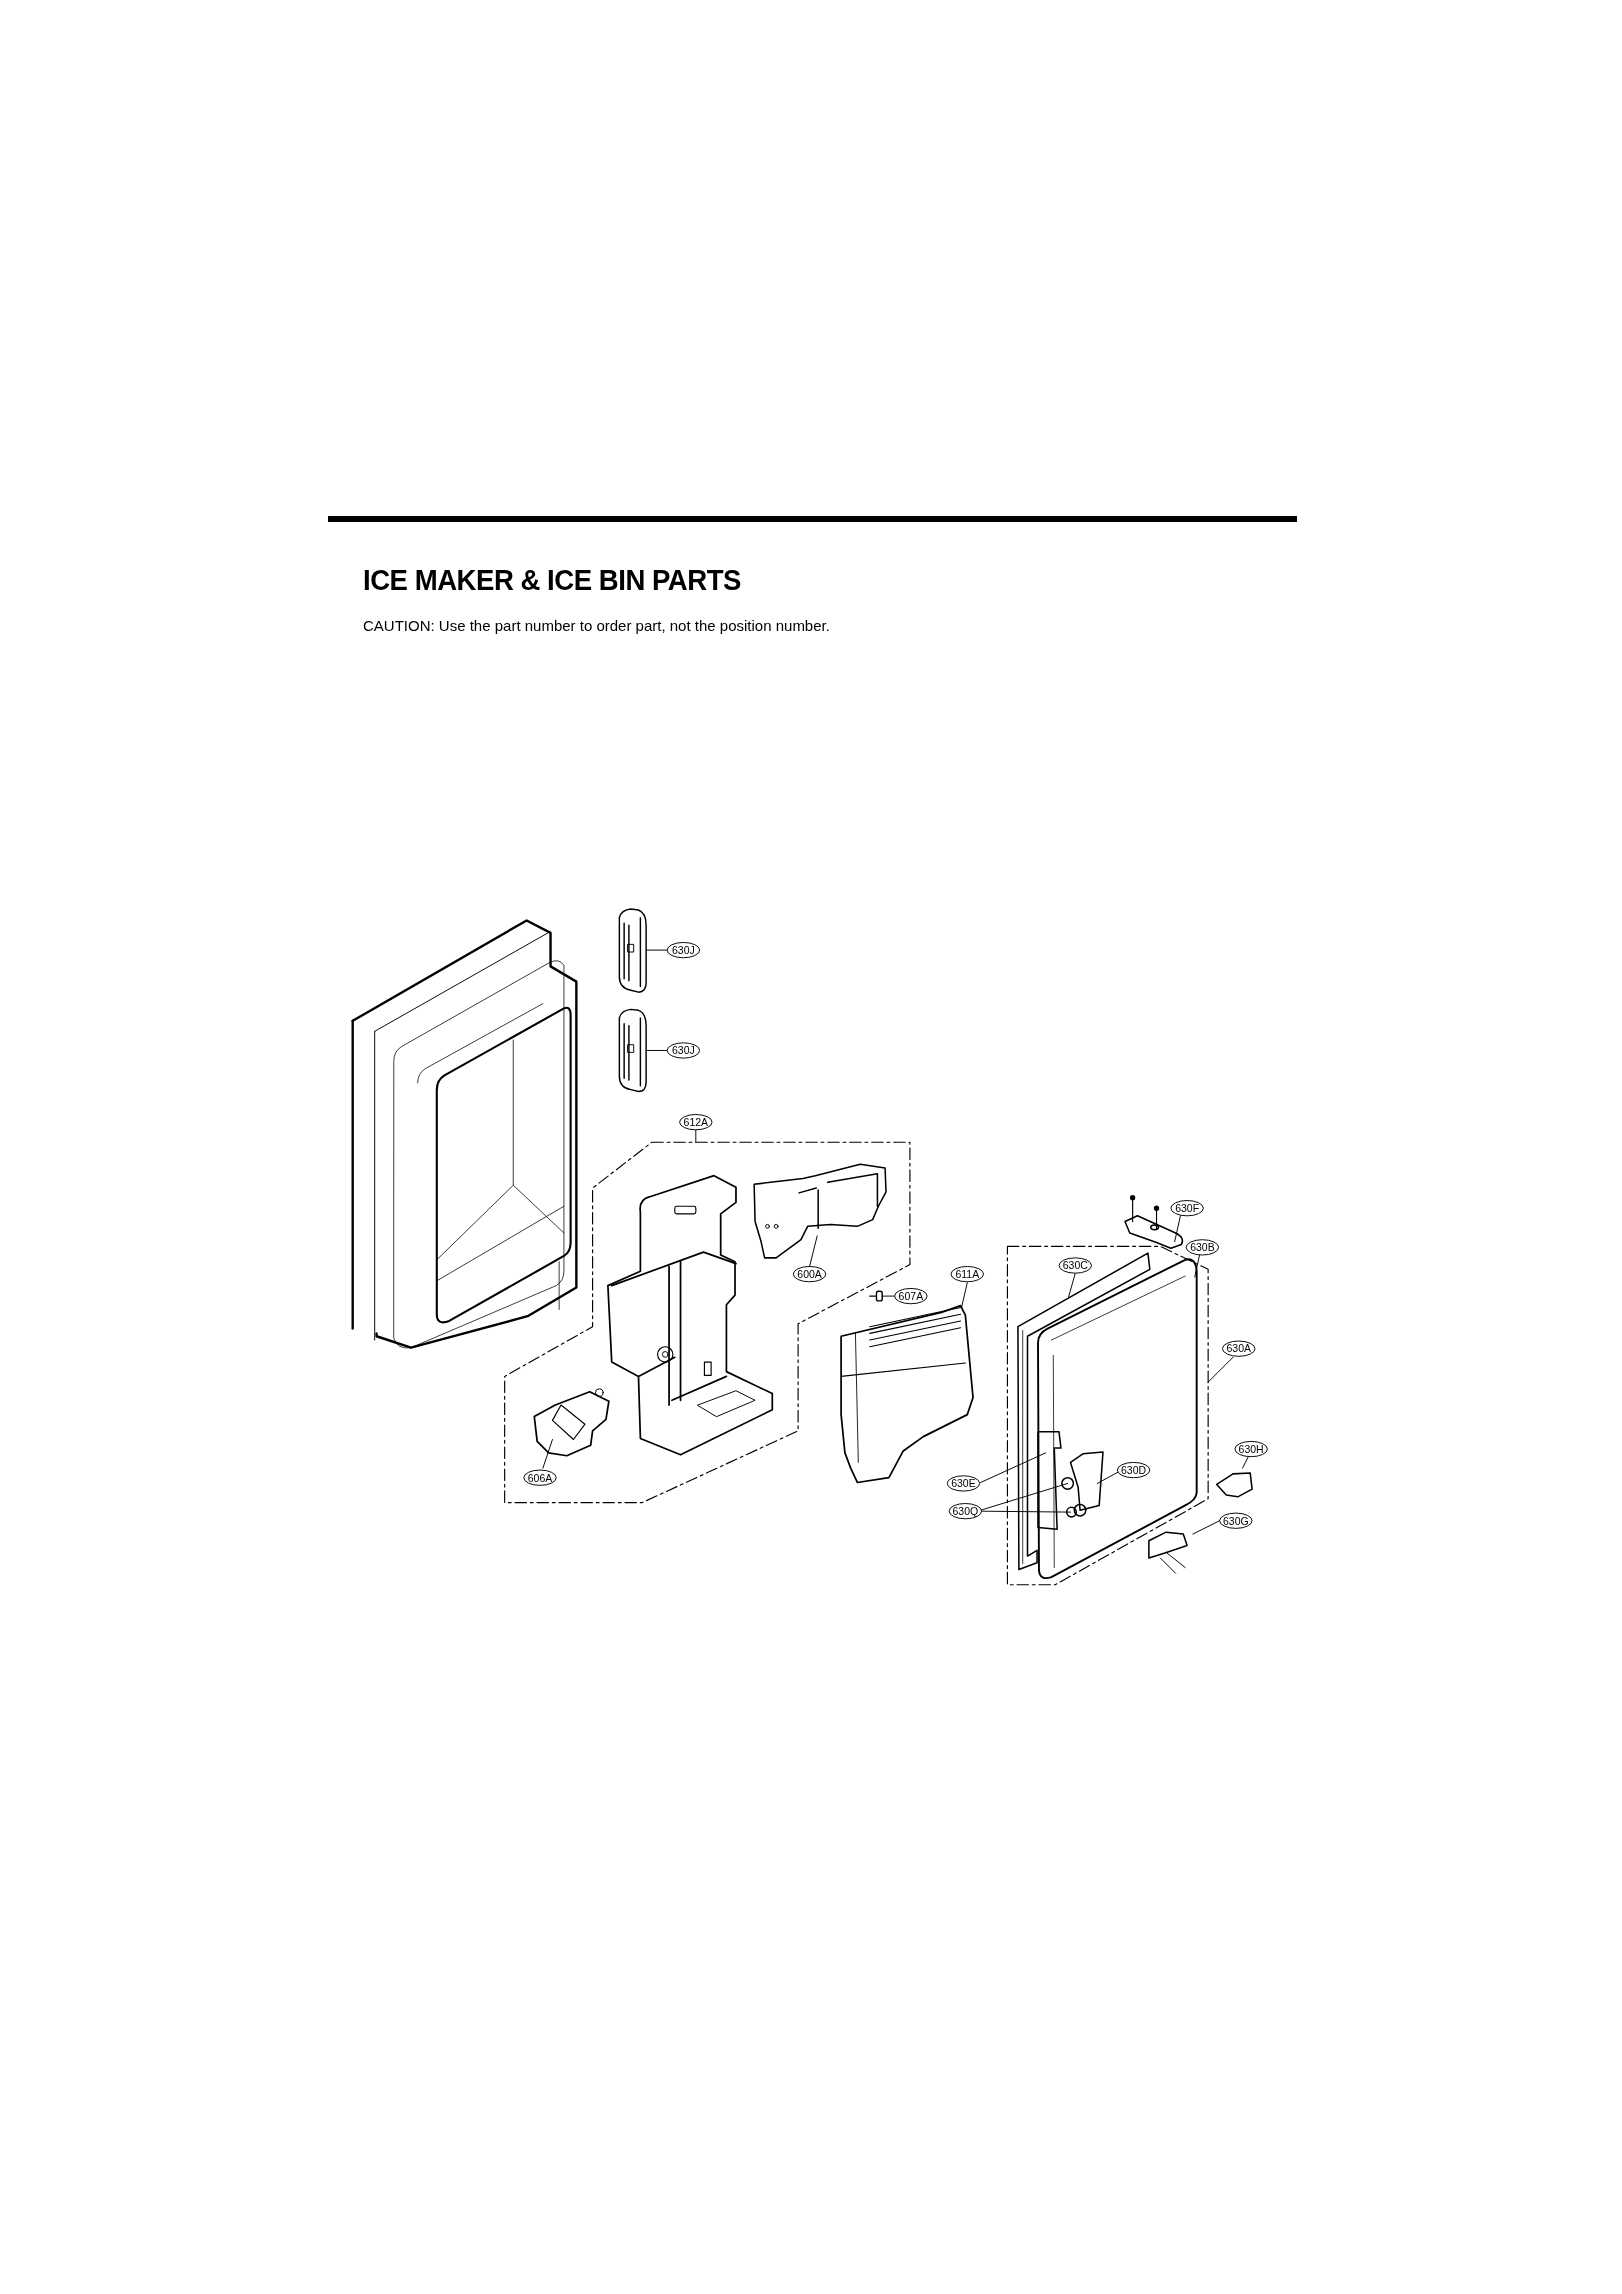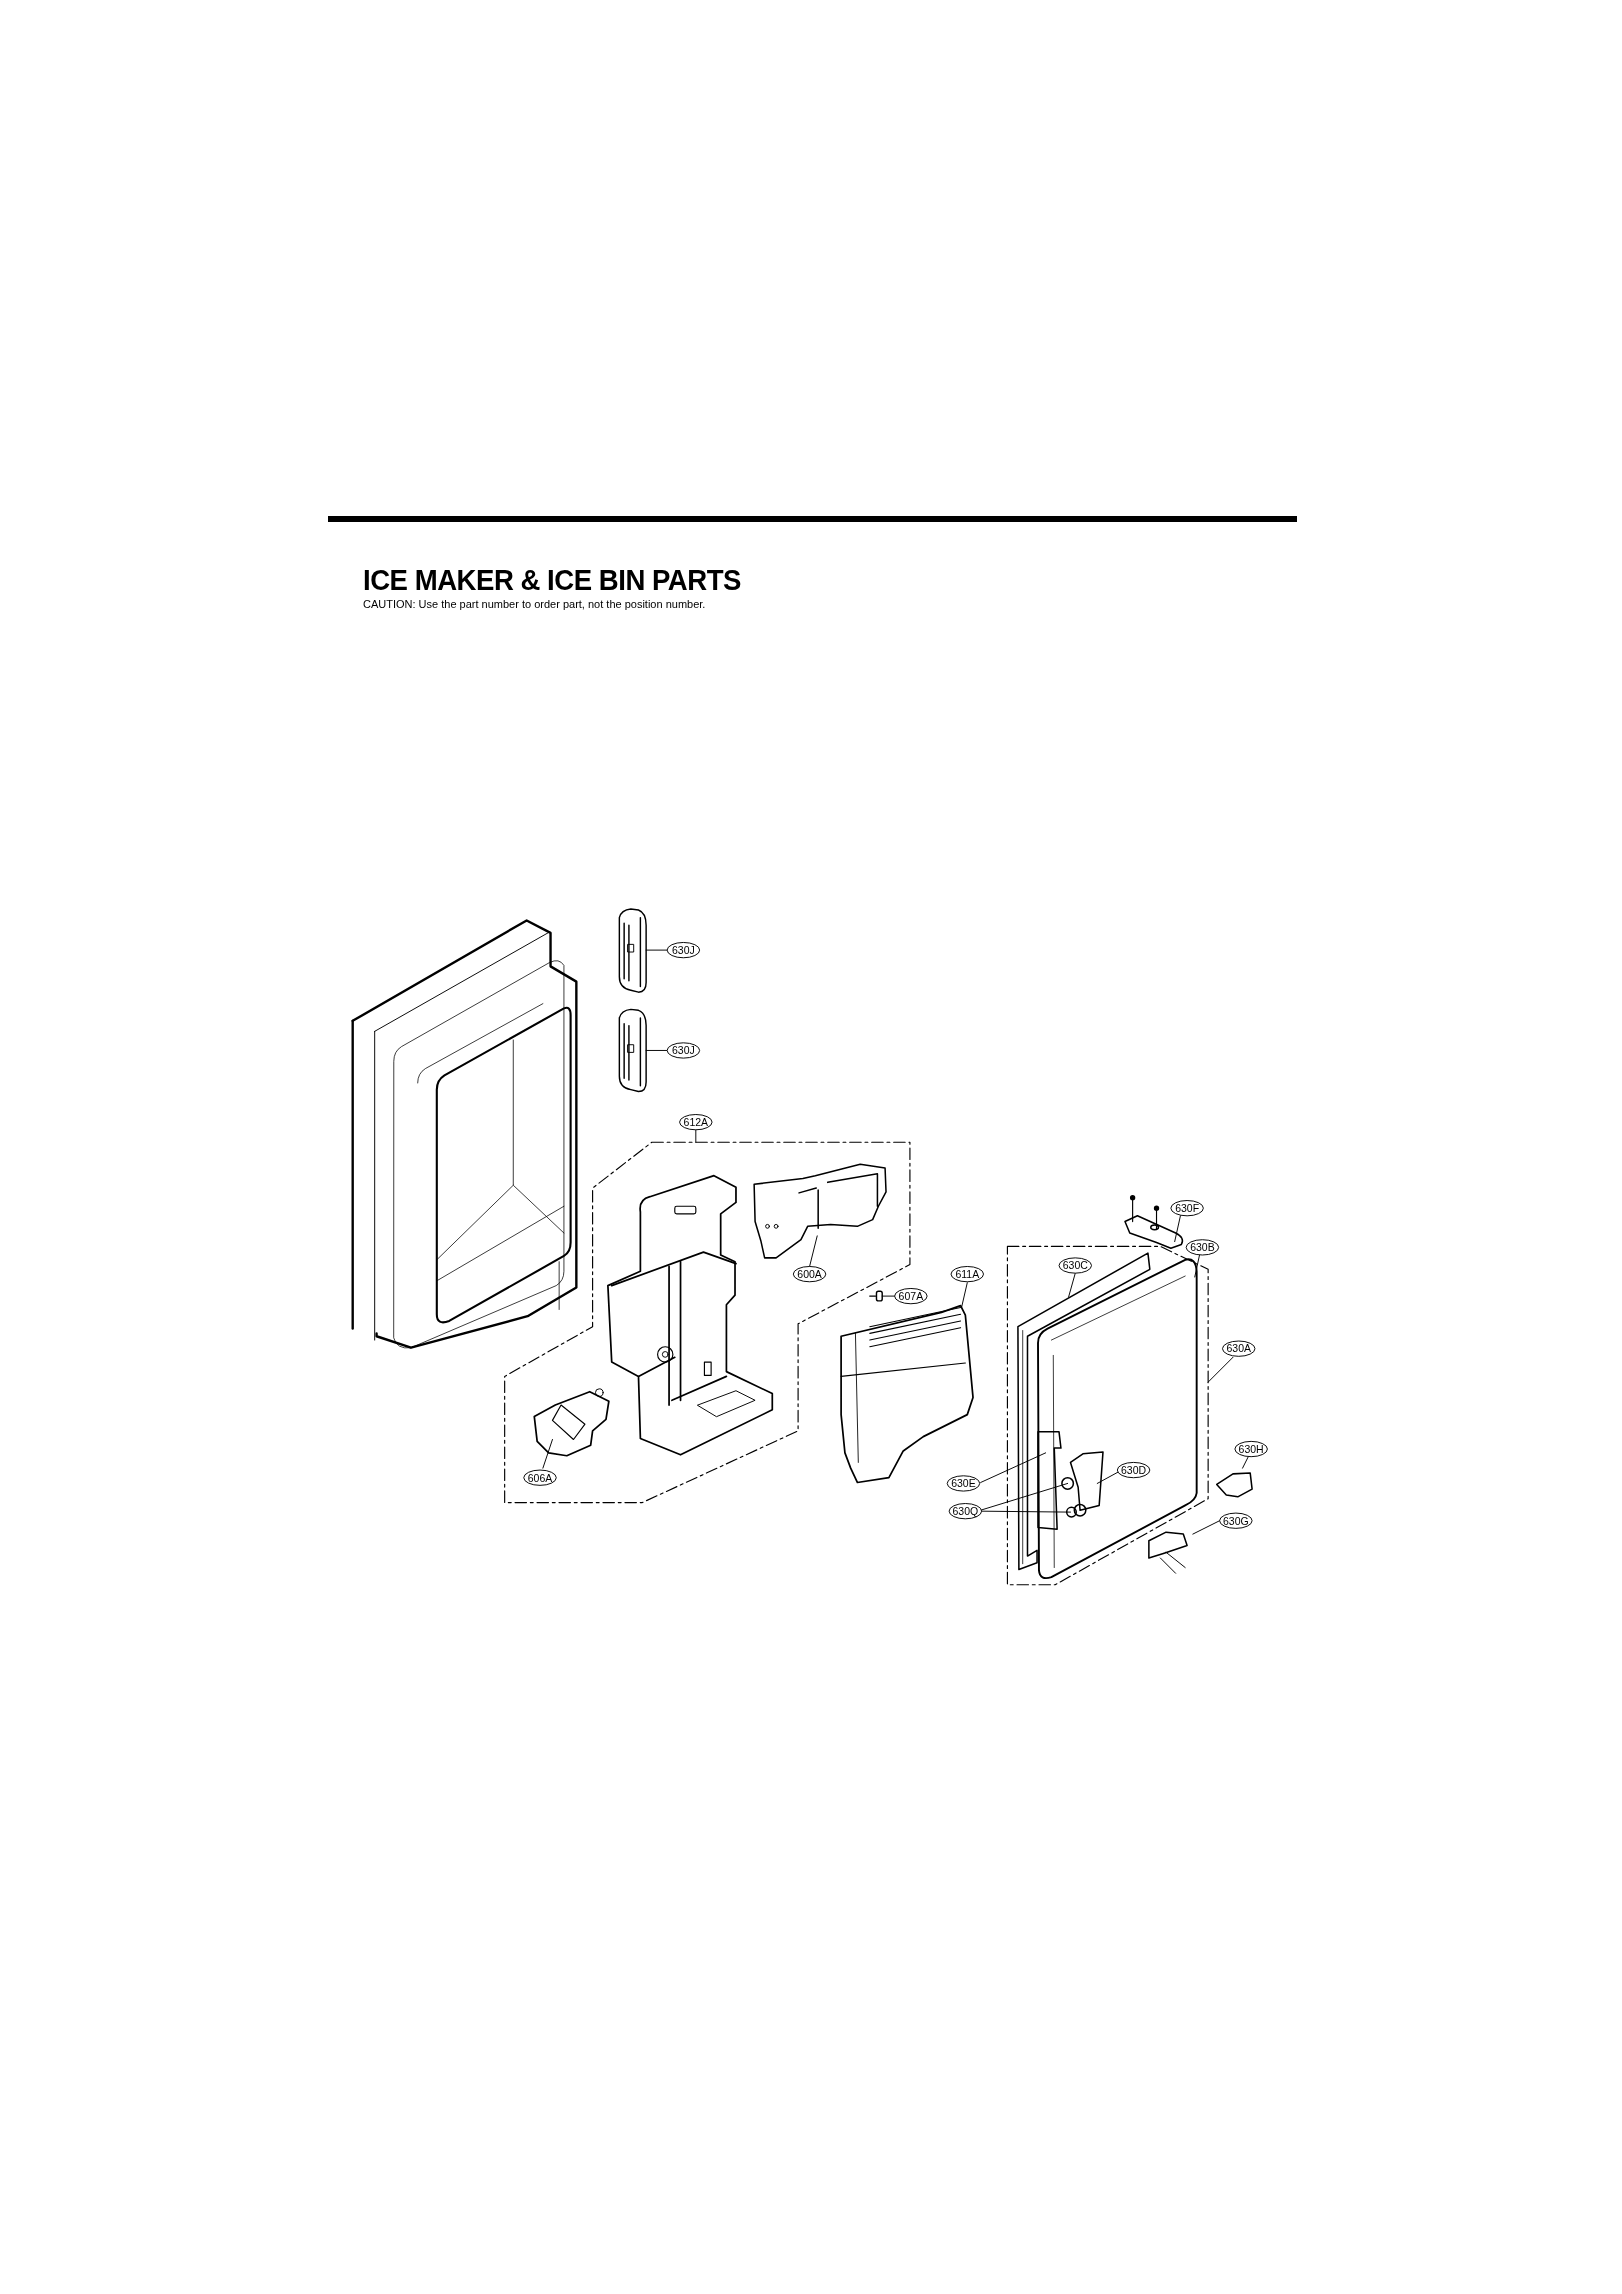--- a/index.html
+++ b/index.html
@@ -1,19 +1,19 @@
 <!DOCTYPE html>
 <html><head>
 <meta charset="utf-8">
 <style>
   html, body { margin: 0; padding: 0; background: #ffffff; }
   body { width: 1622px; height: 2294px; position: relative; overflow: hidden; font-family: "Liberation Sans", sans-serif; color: #000; }
   .rule { position: absolute; left: 328px; top: 516px; width: 969px; height: 5.7px; background: #000; }
   .title { position: absolute; left: 363px; top: 564px; font-family: "Liberation Sans", sans-serif; font-weight: bold; font-size: 29px; letter-spacing: -0.5px; transform: scaleX(0.95); transform-origin: left top; white-space: nowrap; }
-  .caution { position: absolute; left: 363px; top: 598px; font-size: 11px; white-space: nowrap; text-align: center; }
+  .caution { position: absolute; left: 363px; top: 617px; font-size: 15px; white-space: nowrap; text-align: center; }
   svg.diagram { position: absolute; left: 0; top: 0; }
   .callout-text { font-family: "Liberation Sans", sans-serif; font-size: 11px; fill: #000; }
 </style>
 </head>
 <body>
 
 <div class="rule"></div>
 <div class="title">ICE MAKER &amp; ICE BIN PARTS</div>
 <div class="caution">CAUTION: Use the part number to order part, not the position number.</div>
 

